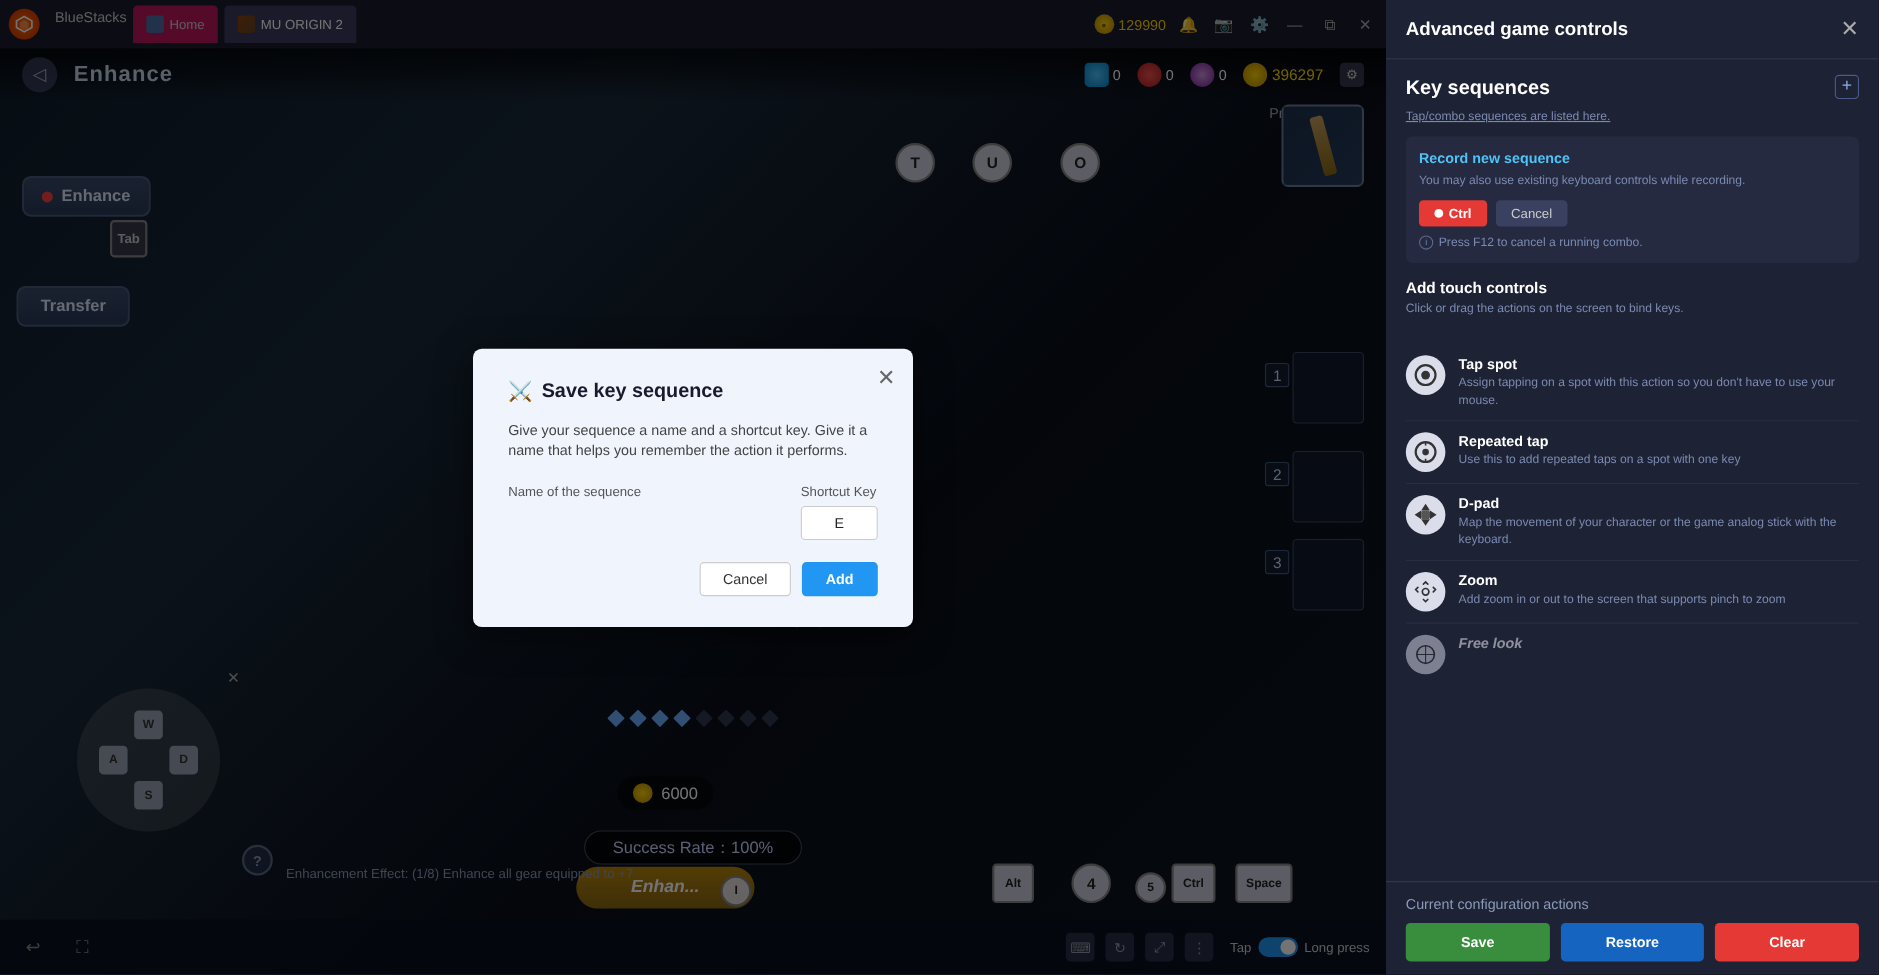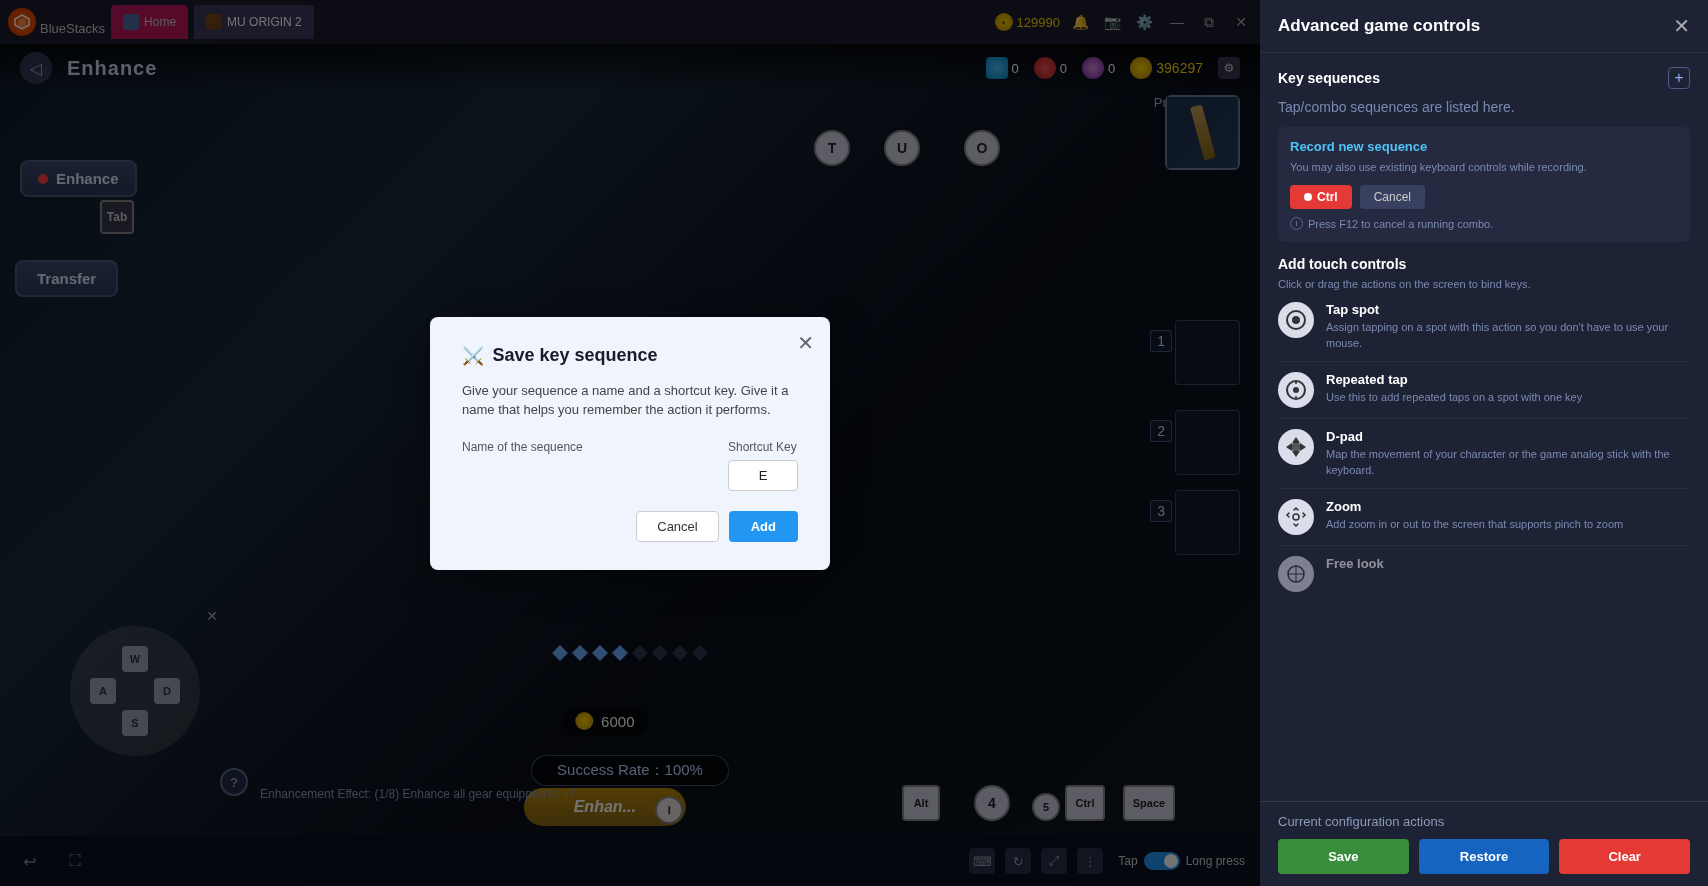--- a/index.html
+++ b/index.html
@@ -27,21 +27,21 @@
       position: absolute;
       top: 0; left: 0; right: 0;
       height: 44px;
       background: #1c1c2e;
       display: flex;
       align-items: center;
       padding: 0 8px;
       gap: 6px;
     }
     .logo-area {
-      display: flex; align-items: flex-end; gap: 4px;
+      display: flex; align-items: flex-start; gap: 14px;
     }
     .bs-logo {
       width: 28px; height: 28px;
       background: radial-gradient(circle, #ff6600, #cc3300);
       border-radius: 50%;
       display: flex; align-items: center; justify-content: center;
       font-size: 10px; color: white; font-weight: bold;
     }
     .bs-name {
       color: #ccc; font-size: 13px;
@@ -470,33 +470,34 @@
     .panel-body::-webkit-scrollbar { width: 4px; }
     .panel-body::-webkit-scrollbar-track { background: #1e2235; }
     .panel-body::-webkit-scrollbar-thumb { background: #3a4060; border-radius: 2px; }
 
     
     .section-header {
       display: flex; align-items: center; justify-content: space-between;
       margin-bottom: 10px;
     }
     .section-title {
-      font-size: 14px; font-weight: 600; color: white;
+      font-size: 18px; font-weight: 600; color: white;
     }
     .section-add-btn {
       width: 22px; height: 22px;
       background: none; border: 1px solid #4a5a8a;
       border-radius: 4px;
       color: #8aace8; font-size: 16px;
       display: flex; align-items: center; justify-content: center;
       cursor: pointer;
     }
     .section-desc {
-      font-size: 14px; color: #7a8ab0;
+      font-size: 11px; color: #7a8ab0;
       margin-bottom: 12px;
+      text-decoration: underline;
     }
 
     
     .record-box {
       background: #252a40;
       border-radius: 6px;
       padding: 12px;
       margin-bottom: 14px;
     }
     .record-link {
@@ -544,32 +545,32 @@
       font-size: 8px; color: #7a8ab0;
     }
 
     
     .atc-header {
       margin: 14px 0 6px;
       font-size: 14px; font-weight: 600; color: white;
     }
     .atc-desc {
       font-size: 11px; color: #7a8ab0;
-      margin-bottom: 2px;
+      margin-bottom: 26px;
     }
 
     
     .control-item {
       display: flex; align-items: flex-start;
       gap: 12px;
       padding: 10px 0;
       border-bottom: 1px solid rgba(255,255,255,0.05);
       cursor: pointer;
     }
-    .control-item:last-of-type { border-bottom: none; }
+    .control-item:last-of-type { border-bottom: none; font-style: italic; }
     .control-icon {
       width: 36px; height: 36px;
       background: rgba(240,242,255,0.9);
       border-radius: 50%;
       flex-shrink: 0;
       display: flex; align-items: center; justify-content: center;
       font-size: 16px;
     }
     .control-info { flex: 1; }
     .control-name {

